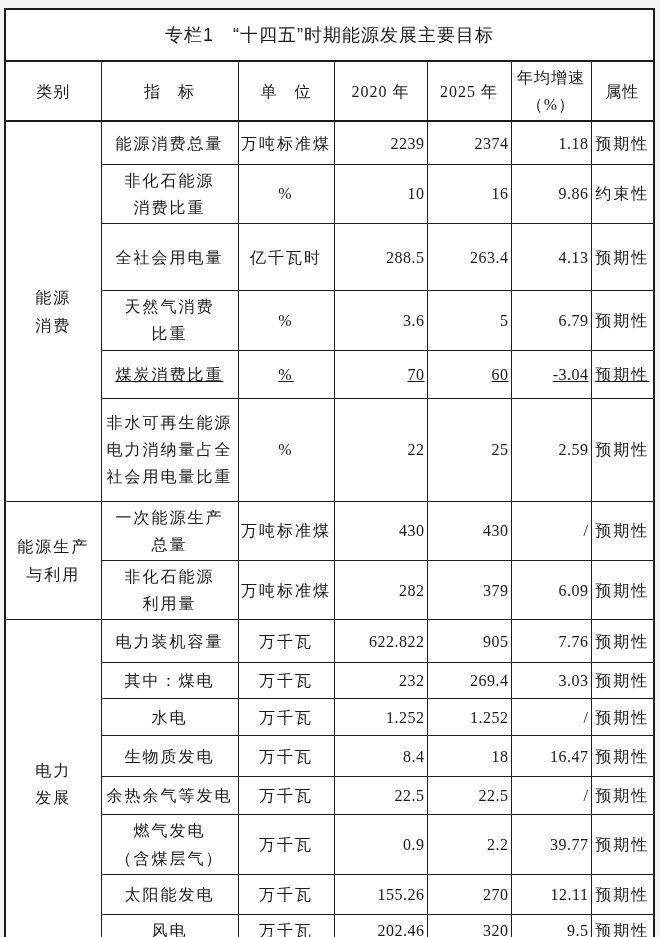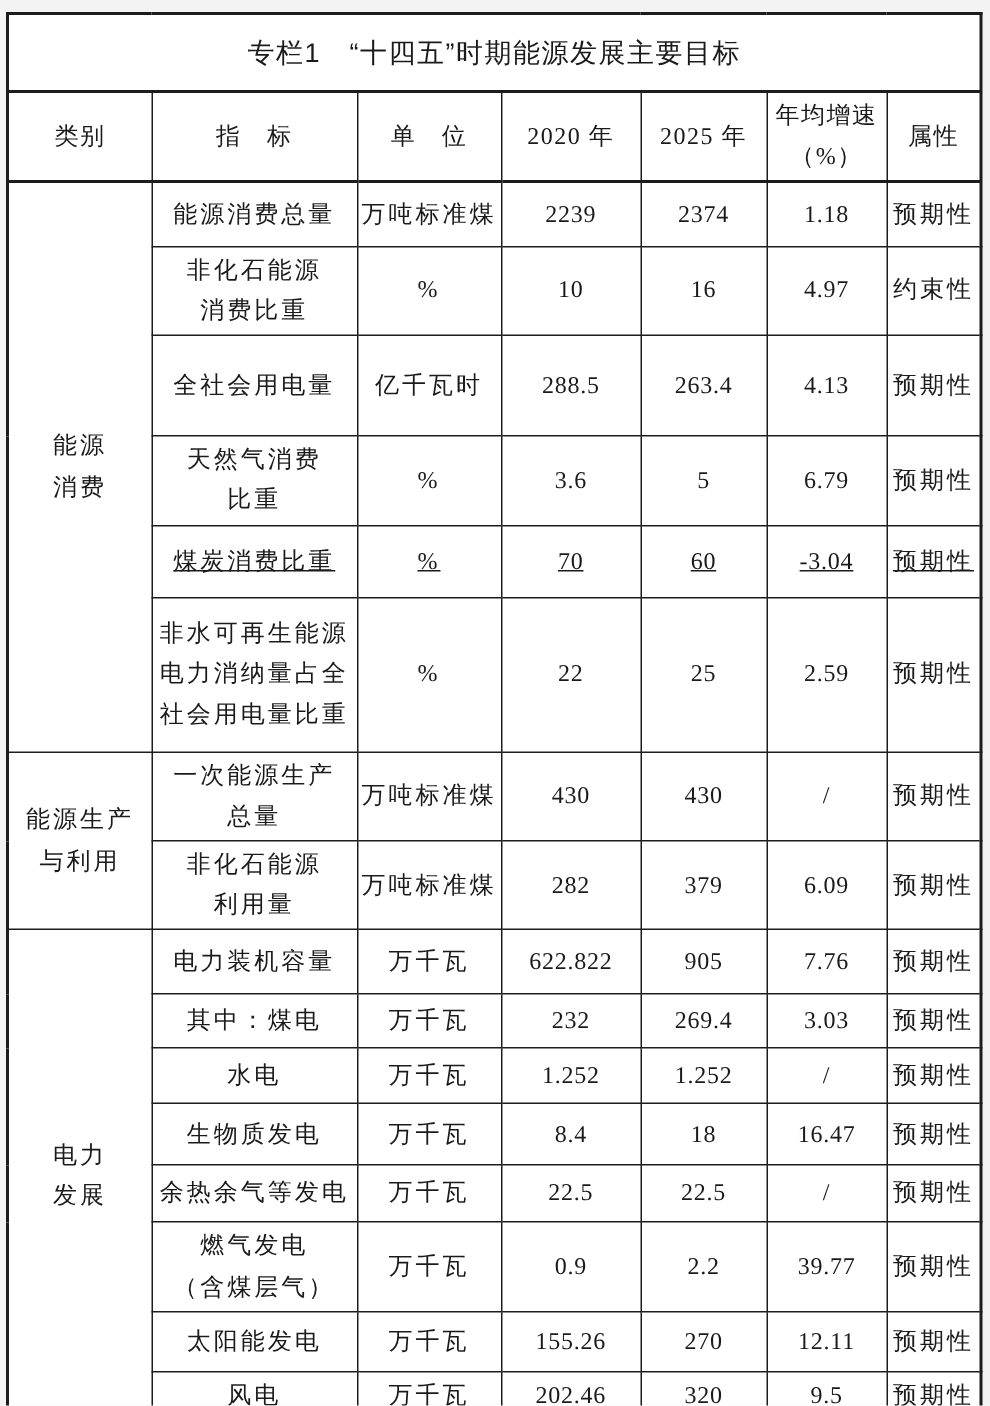--- a/index.html
+++ b/index.html
@@ -44,20 +44,21 @@
   th {
     font-weight: normal;
     letter-spacing: 1px;
     border-bottom: 2px solid #1c1c1c;
   }
   .cat, .ind, .unit, .attr {
     letter-spacing: 2px;
   }
   .num {
     letter-spacing: 0.5px;
+    text-align: right;
   }
 </style>
 </head>
 <body>
 
 <table>
   <colgroup>
     <col class="c-cat">
       <col class="c-ind">
       <col class="c-unit">
@@ -91,21 +92,21 @@
         <td class="num">2374</td>
         <td class="num">1.18</td>
         <td class="attr">预期性</td>
       </tr>
       <tr style="height: 57px;">
         <td class="ind">非化石能源
 消费比重</td>
         <td class="unit">%</td>
         <td class="num">10</td>
         <td class="num">16</td>
-        <td class="num">4.97</td>
+        <td class="num">9.86</td>
         <td class="attr">约束性</td>
       </tr>
       <tr style="height: 67px;">
         <td class="ind">全社会用电量</td>
         <td class="unit">亿千瓦时</td>
         <td class="num">288.5</td>
         <td class="num">263.4</td>
         <td class="num">4.13</td>
         <td class="attr">预期性</td>
       </tr>

